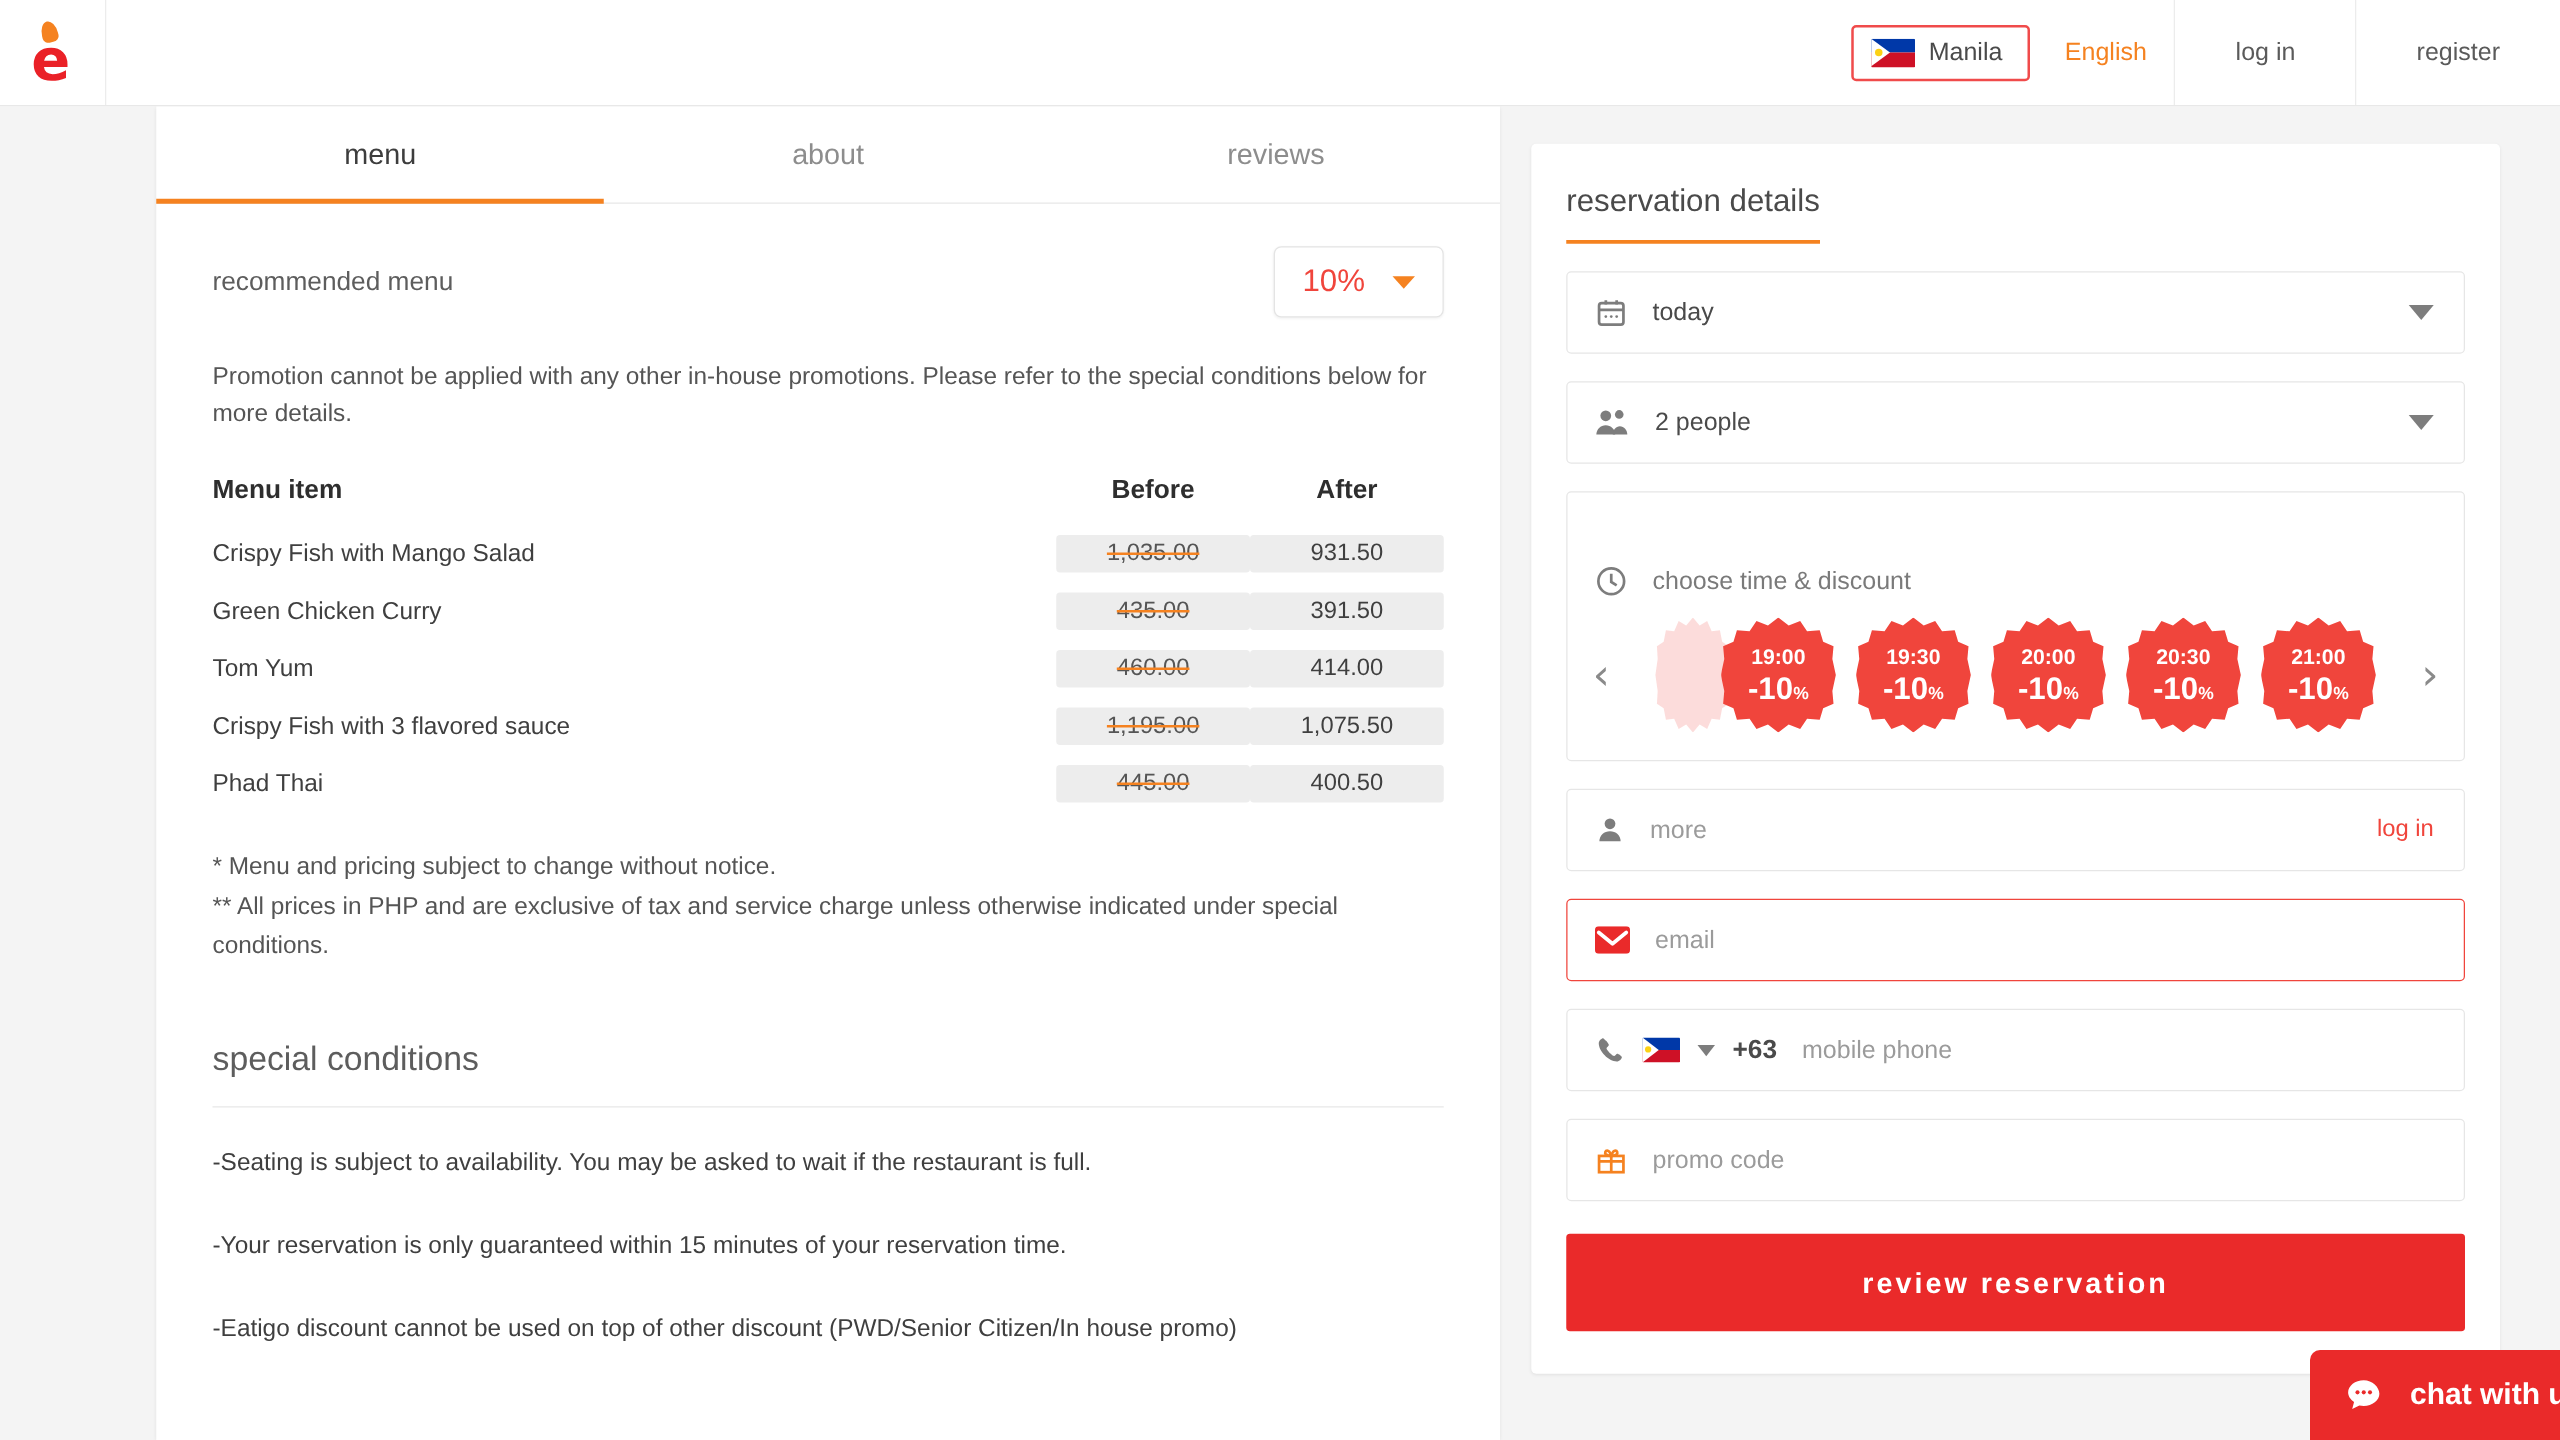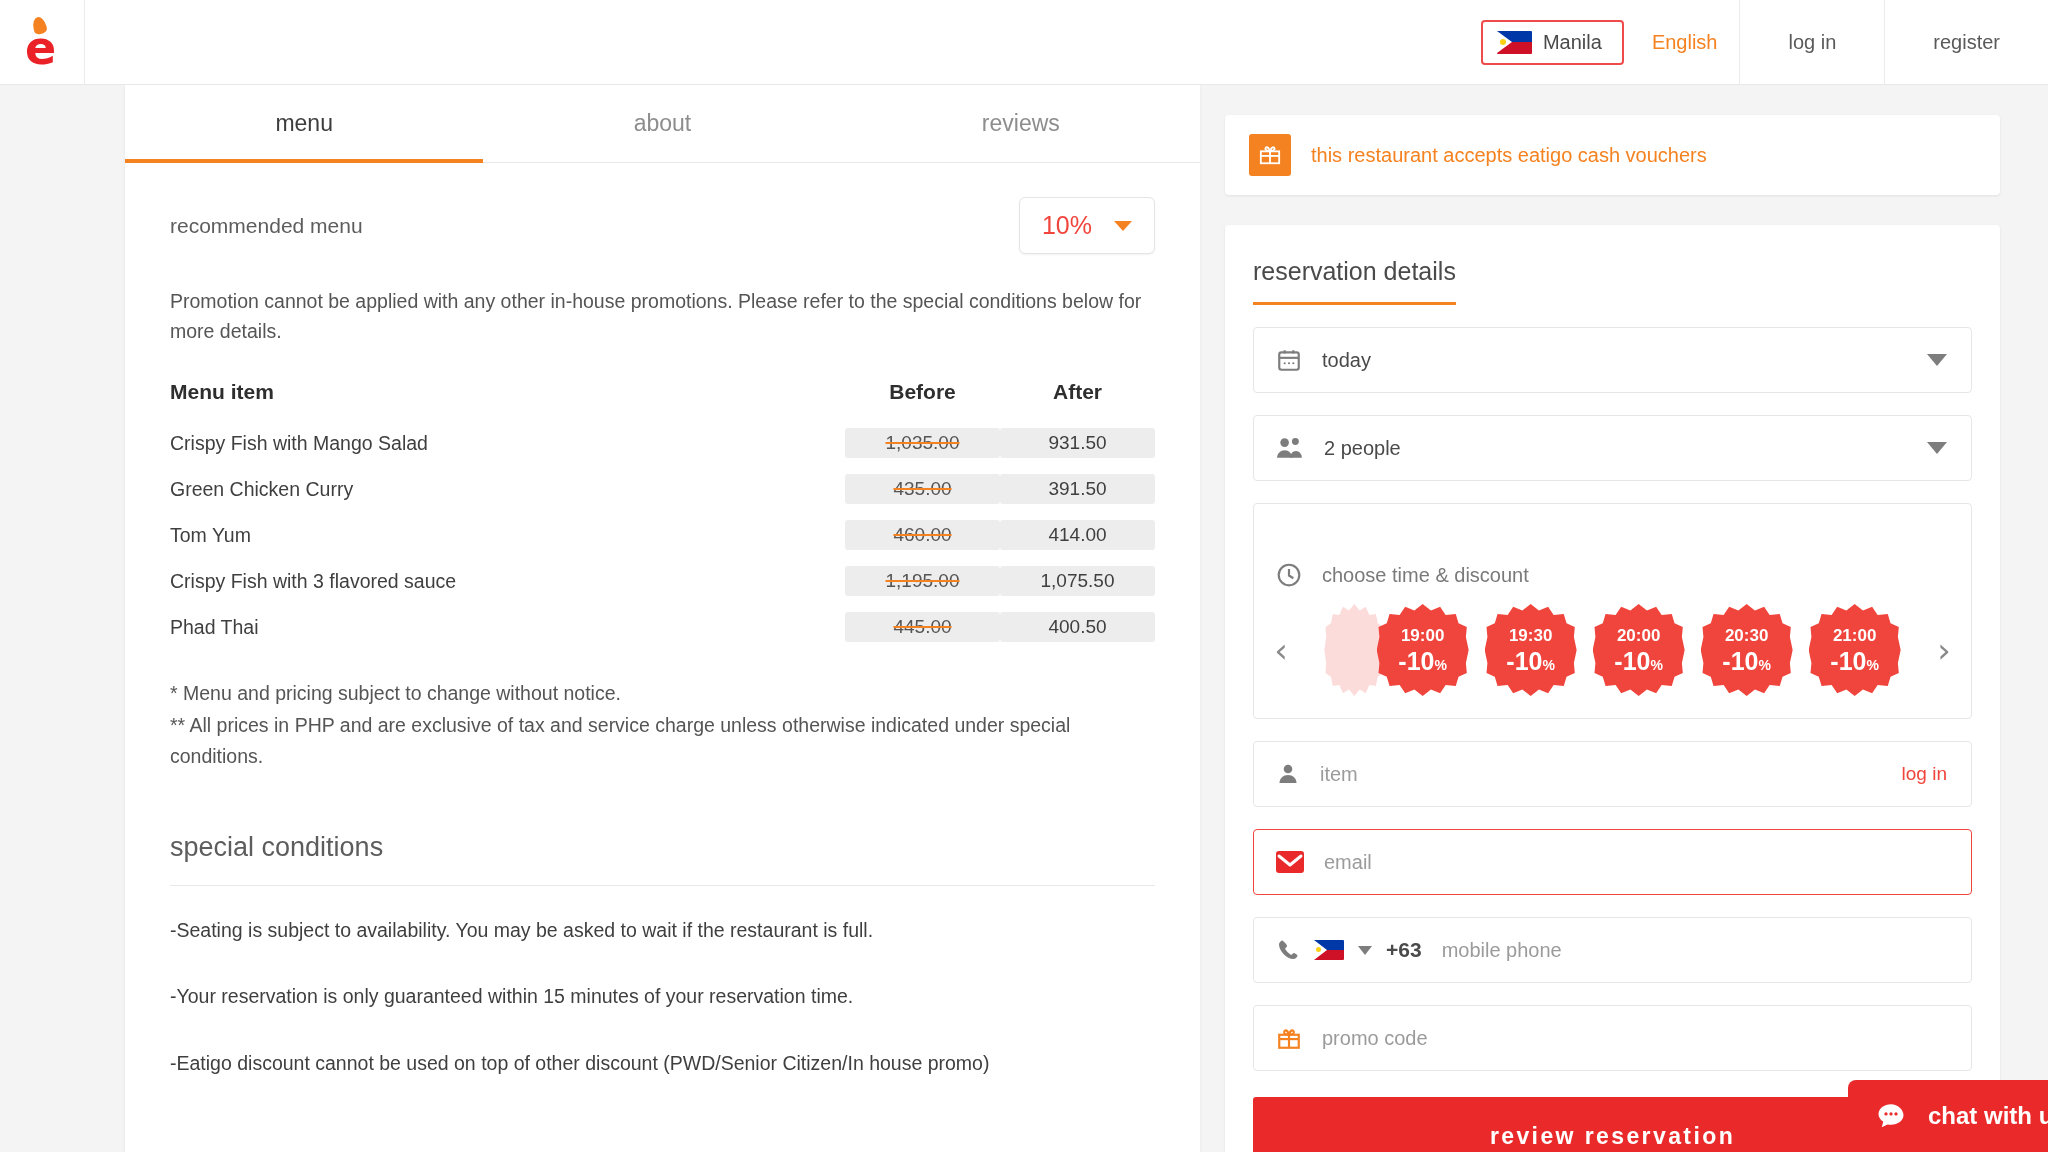--- a/index.html
+++ b/index.html
@@ -357,32 +357,20 @@
         <div class="sc-item">-Seating is subject to availability. You may be asked to wait if the restaurant is full.</div>
         <div class="sc-item">-Your reservation is only guaranteed within 15 minutes of your reservation time.</div>
         <div class="sc-item">-Eatigo discount cannot be used on top of other discount (PWD/Senior Citizen/In house promo)</div>
 
       </div>
     </div>
   </div>
 
   <div class="right-col">
 
-    <div class="panel voucher">
-      <div class="gift-tile">
-        <svg class="icon" width="22" height="22" viewBox="0 0 24 24" fill="none" stroke="#fff" stroke-width="2">
-          <rect x="2" y="8" width="20" height="13"></rect>
-          <line x1="12" y1="8" x2="12" y2="21"></line>
-          <line x1="2" y1="13" x2="22" y2="13"></line>
-          <path d="M12 8C12 8 9 8 7.5 6.5C6.5 5.5 7 3.5 8.5 3.5C10.5 3.5 12 8 12 8Z"></path>
-          <path d="M12 8C12 8 15 8 16.5 6.5C17.5 5.5 17 3.5 15.5 3.5C13.5 3.5 12 8 12 8Z"></path>
-        </svg>
-      </div>
-      <div class="txt">this restaurant accepts eatigo cash vouchers</div>
-    </div>
 
     <div class="panel res-panel">
 
       <div class="res-title-wrap">
         <div class="res-title">reservation details</div>
         <div class="res-underline"></div>
       </div>
 
       
       <div class="field">
@@ -459,21 +447,21 @@
           <div class="arrow">›</div>
         </div>
       </div>
 
       
       <div class="field">
         <svg class="icon" width="24" height="24" viewBox="0 0 24 24" fill="#7d7d7d">
           <circle cx="12" cy="7" r="4.3"></circle>
           <path d="M3.5 21c0-4.7 3.8-8 8.5-8s8.5 3.3 8.5 8z"></path>
         </svg>
-        <span class="fplace">item</span>
+        <span class="fplace">more</span>
         <span class="login-link">log in</span>
       </div>
 
       
       <div class="field error">
         <svg class="icon" width="28" height="22" viewBox="0 0 28 22">
           <rect x="0" y="0" width="28" height="22" rx="3" fill="#ea2a2a"></rect>
           <path d="M3 5 L14 14 L25 5" fill="none" stroke="#fff" stroke-width="3" stroke-linecap="round" stroke-linejoin="round"></path>
         </svg>
         <span class="fplace">email</span>

